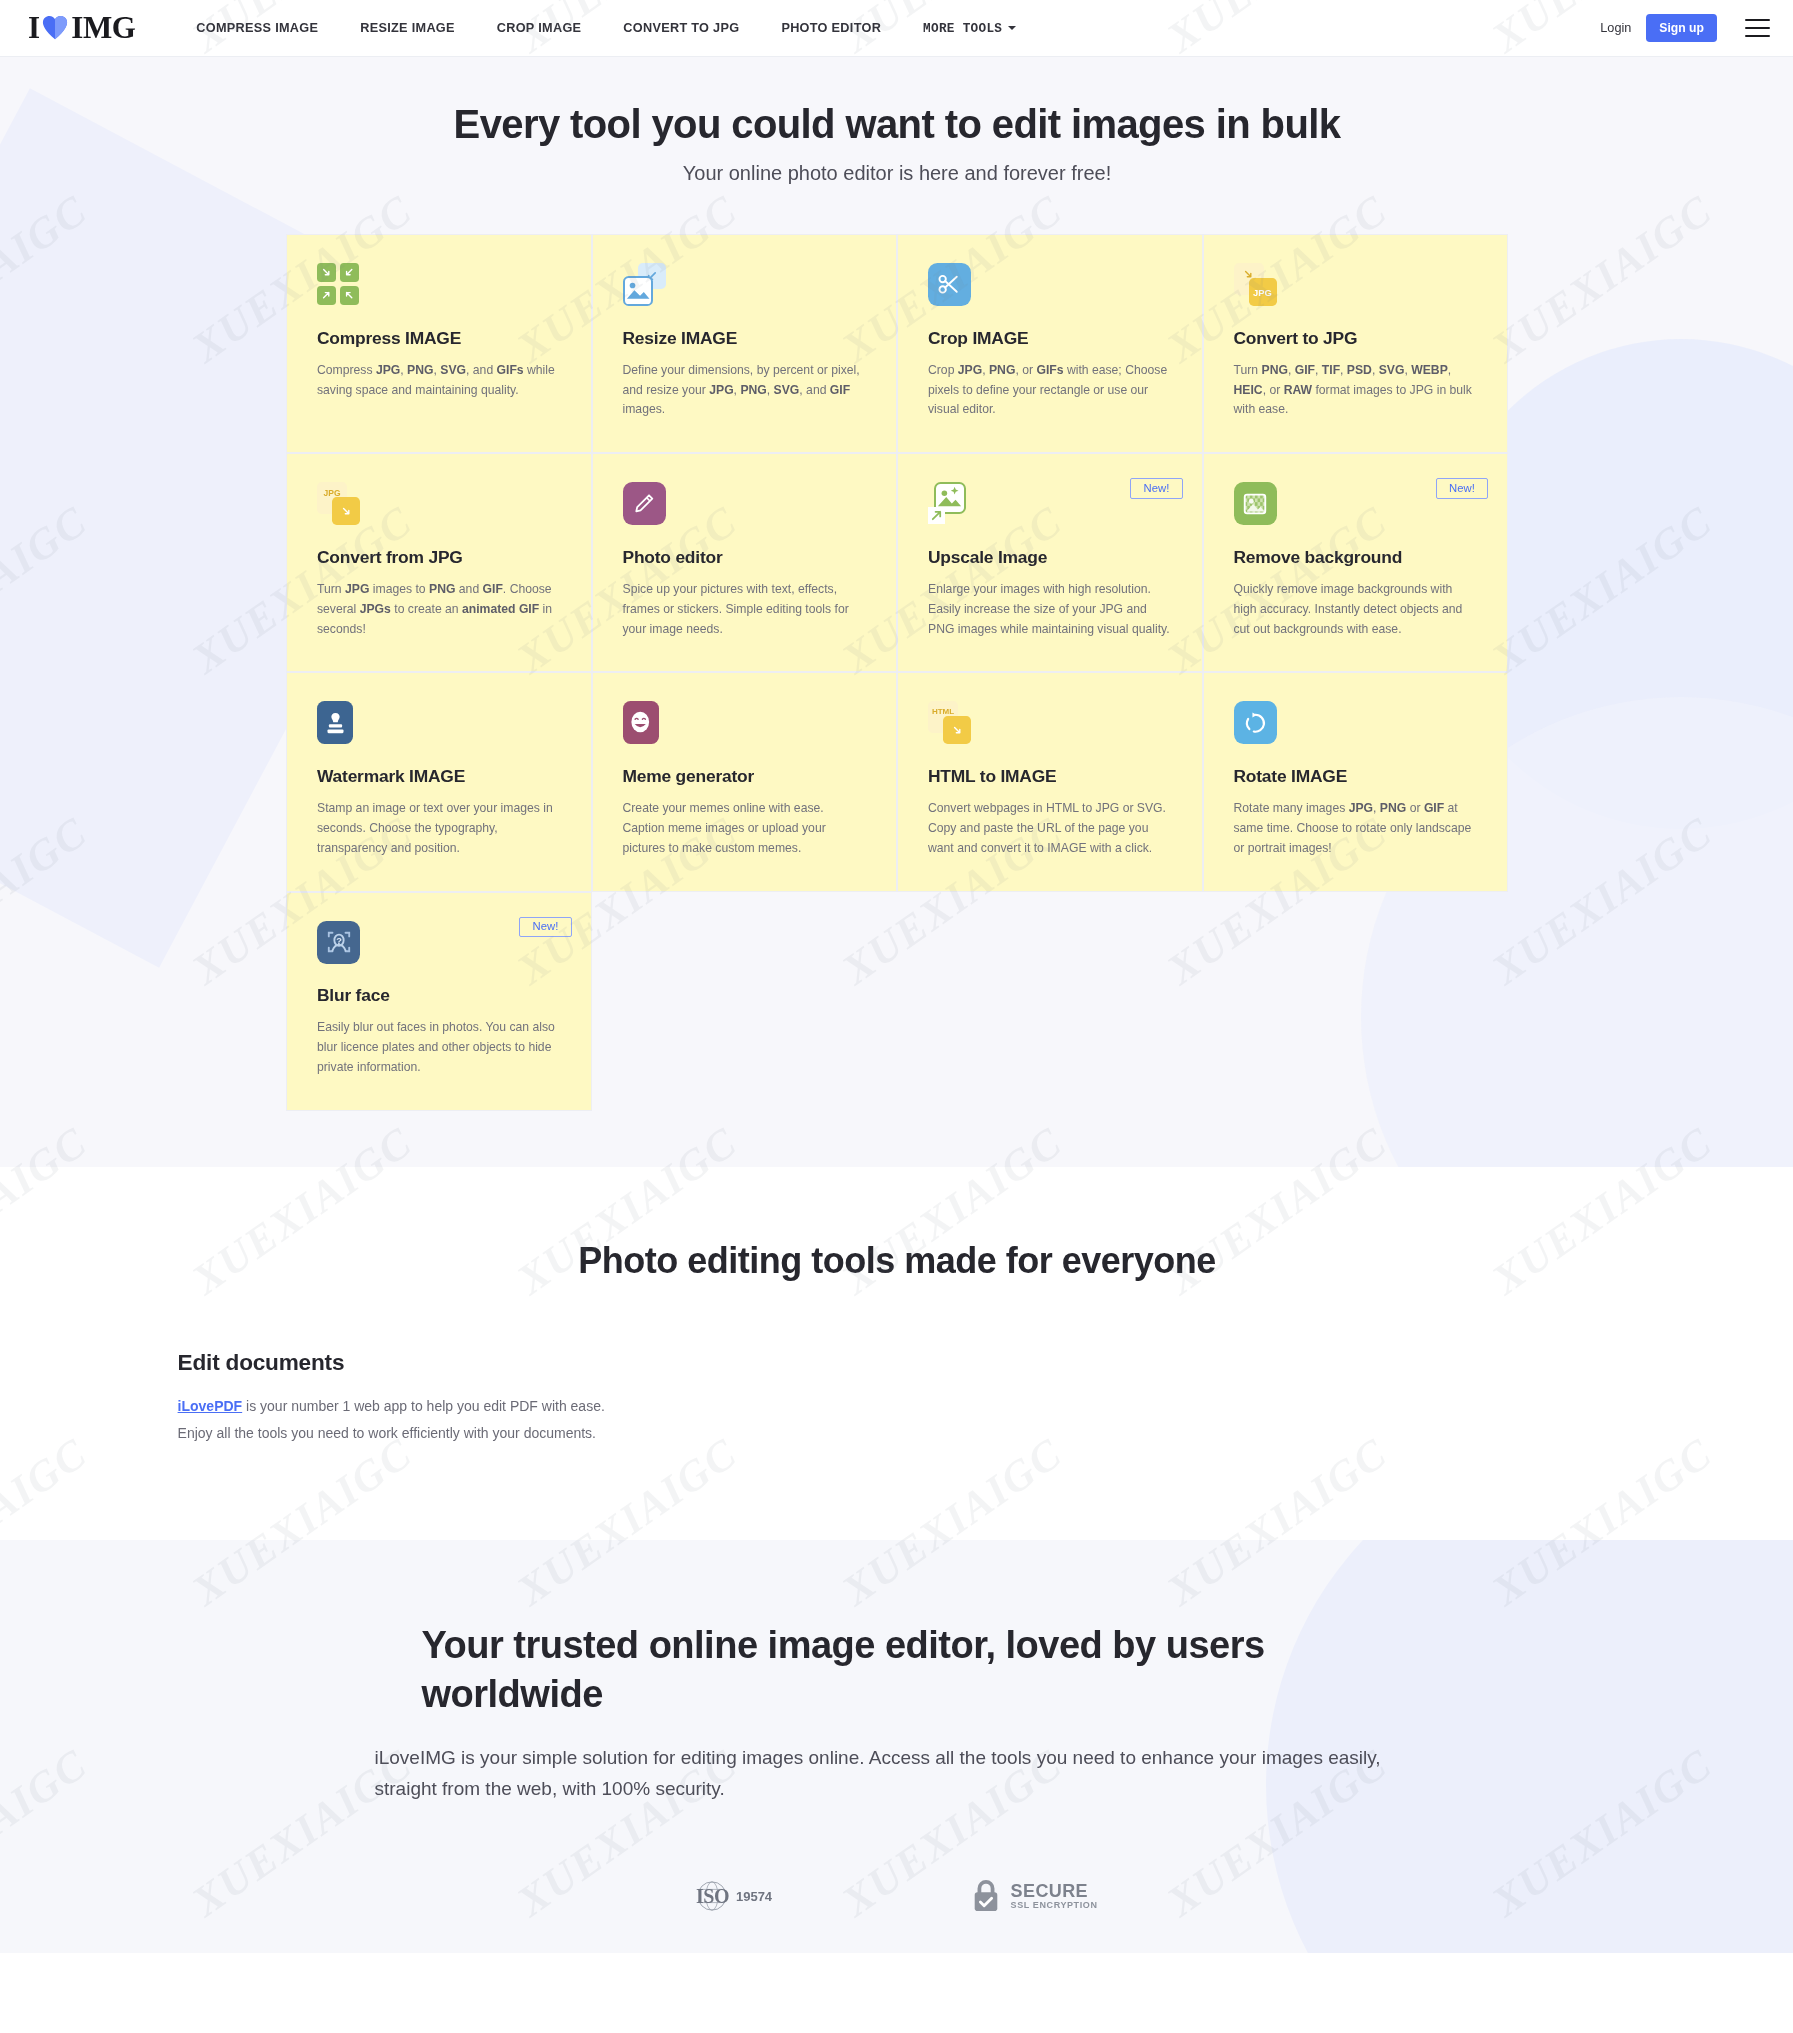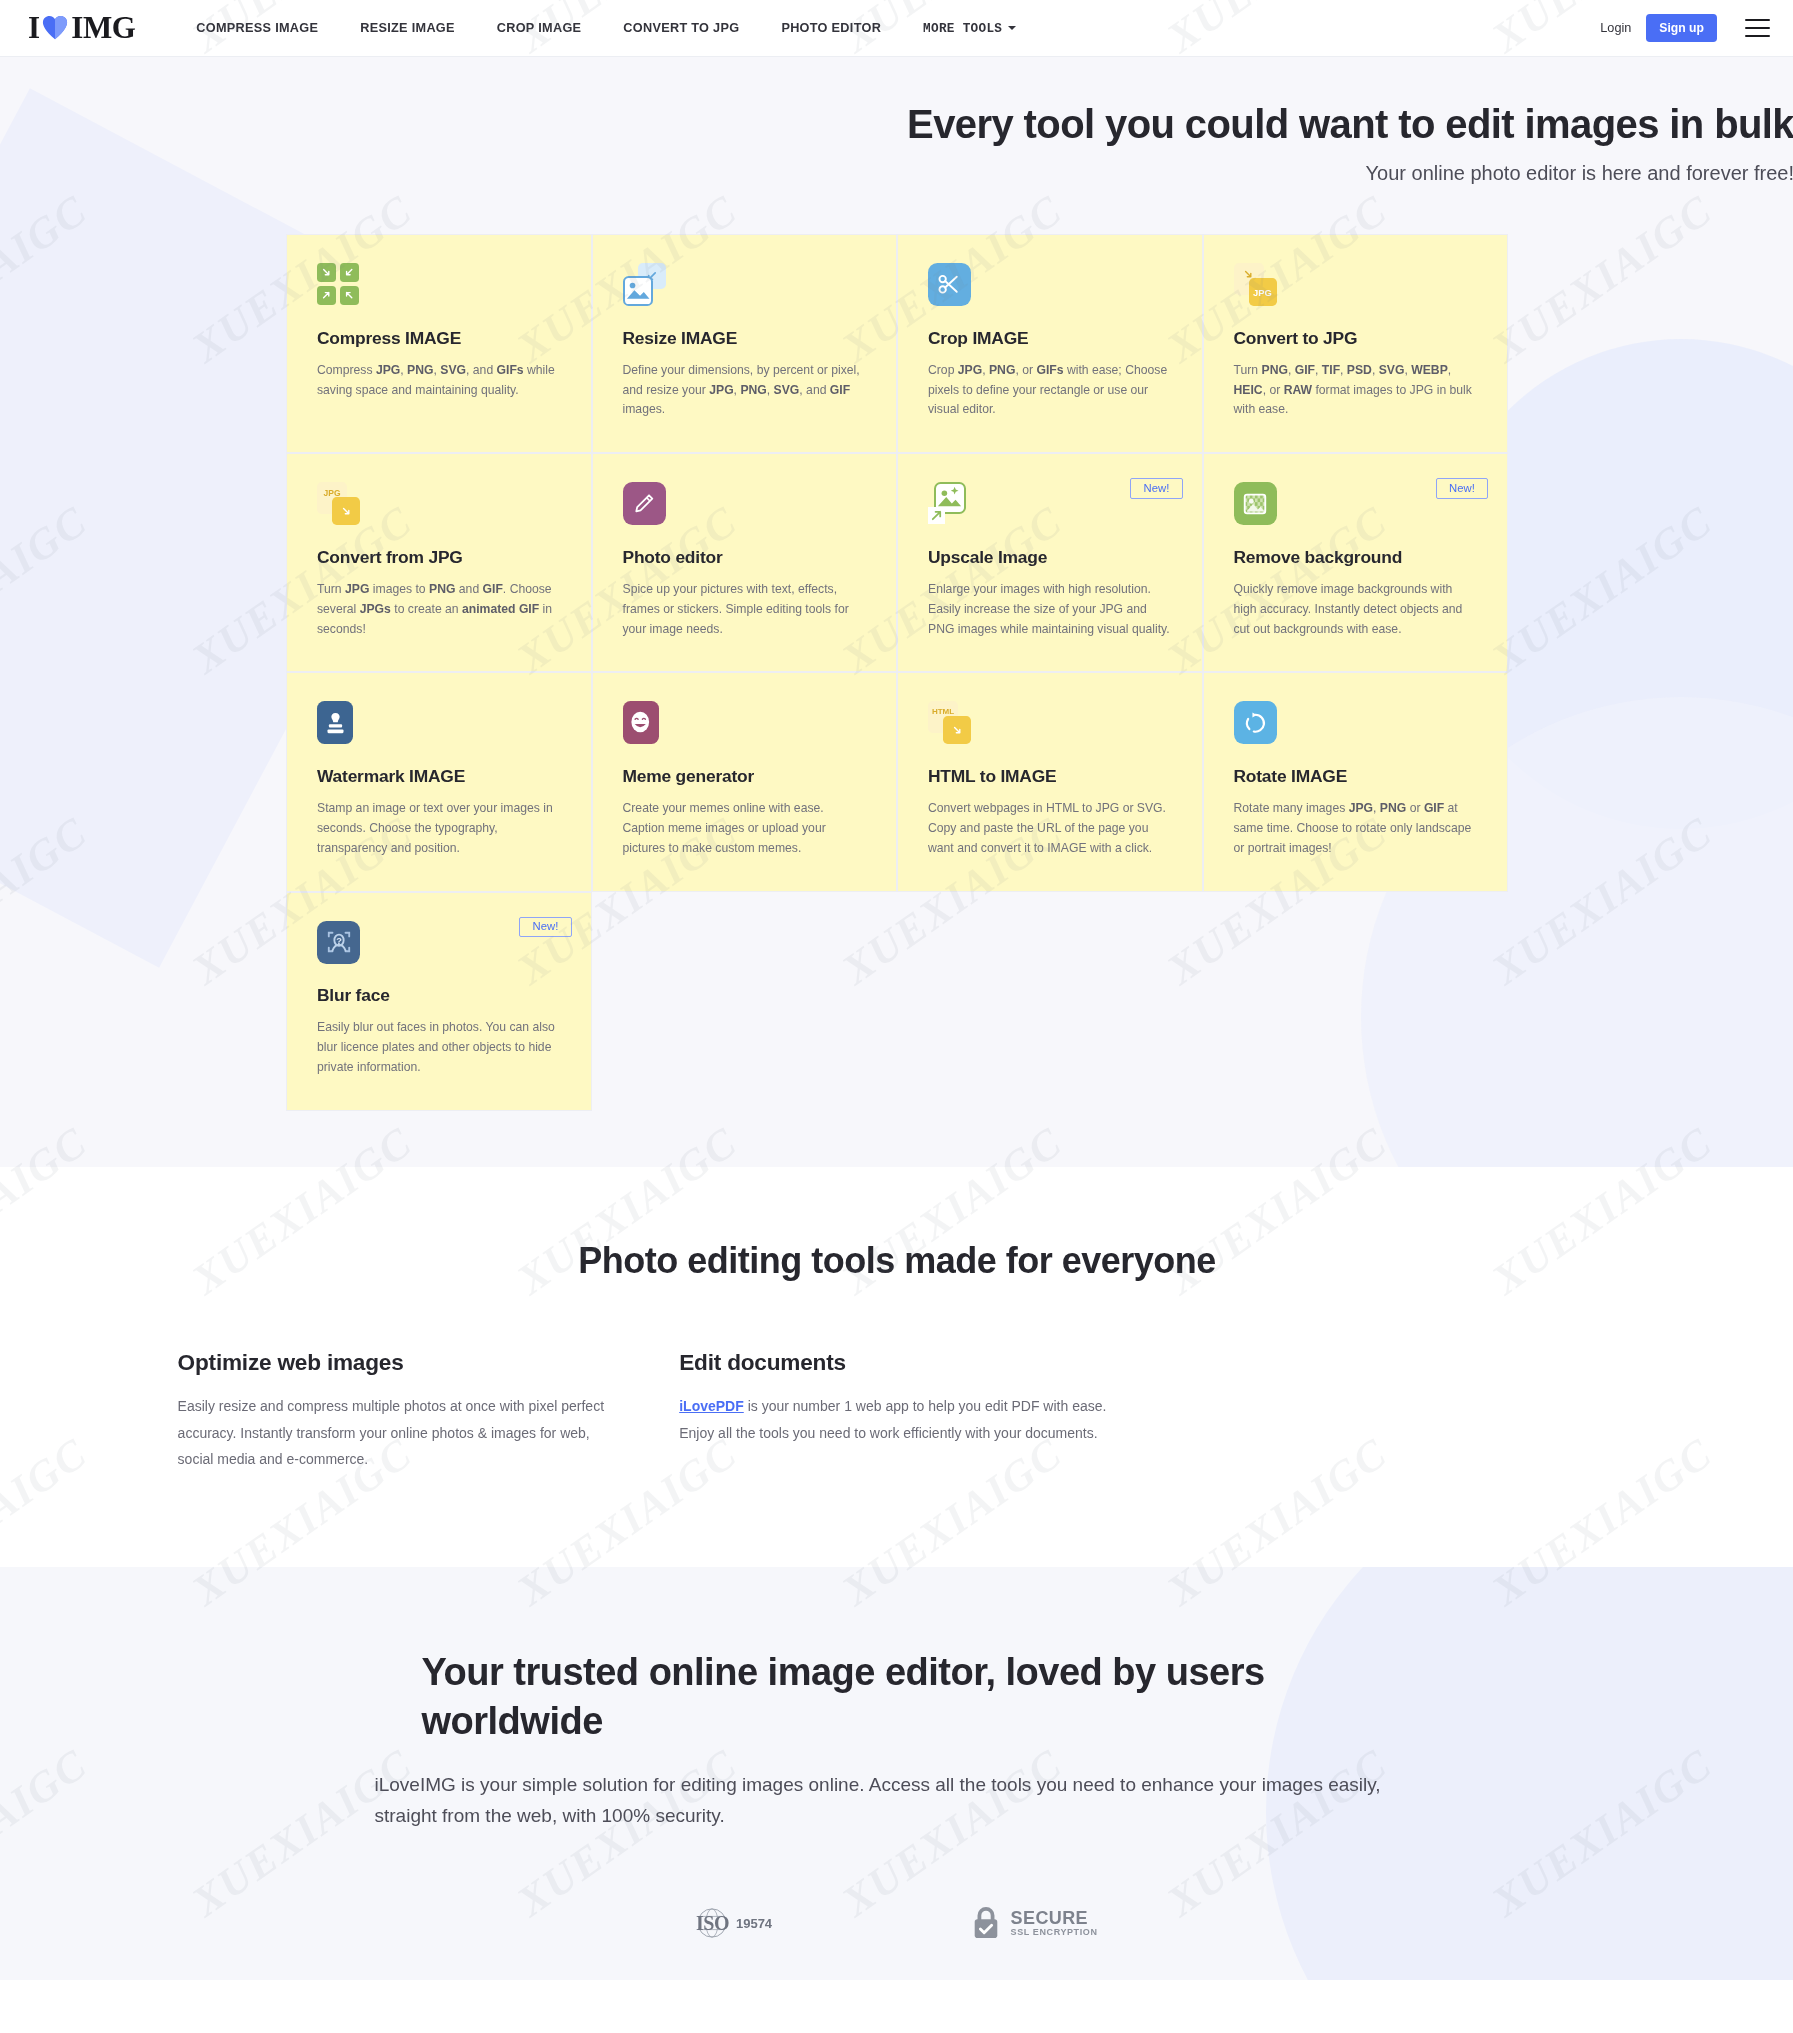--- a/index.html
+++ b/index.html
@@ -117,21 +117,21 @@
   .blob-b { width: 640px; height: 640px; right: -207px; top: 640px; background: #eef1fc; }
   .wedge {
     position: absolute;
     left: -169px; top: 113px;
     width: 527px; height: 716px;
     background: #eef0fb;
     transform: rotate(28deg);
     z-index: 0;
   }
 
-  .hero { position: relative; z-index: 2; text-align: right; }
+  .hero { position: relative; z-index: 2; text-align: center; }
   .hero h1 {
     font-size: 40px;
     font-weight: 700;
     letter-spacing: -0.6px;
     color: #27272e;
     margin-bottom: 15px;
   }
   .hero p {
     font-size: 20px;
     color: #4d4d58;
@@ -576,24 +576,20 @@
           <p>Easily blur out faces in photos. You can also blur licence plates and other objects to hide private information.</p>
         </a>
       </div>
   </div>
 </section>
 
 <section class="features-section">
   <h2>Photo editing tools made for everyone</h2>
   <div class="feature-cols">
 
-    <div class="feature">
-      <h4>Optimize web images</h4>
-      <p>Easily resize and compress multiple photos at once with pixel perfect accuracy. Instantly transform your online photos &amp; images for web, social media and e-commerce.</p>
-    </div>
 
 
     <div class="feature">
       <h4>Edit documents</h4>
       <p><a href="#">iLovePDF</a><span> is your number 1 web app to help you edit PDF with ease. Enjoy all the tools you need to work efficiently with your documents.</span></p>
     </div>
 
   </div>
 </section>
 

